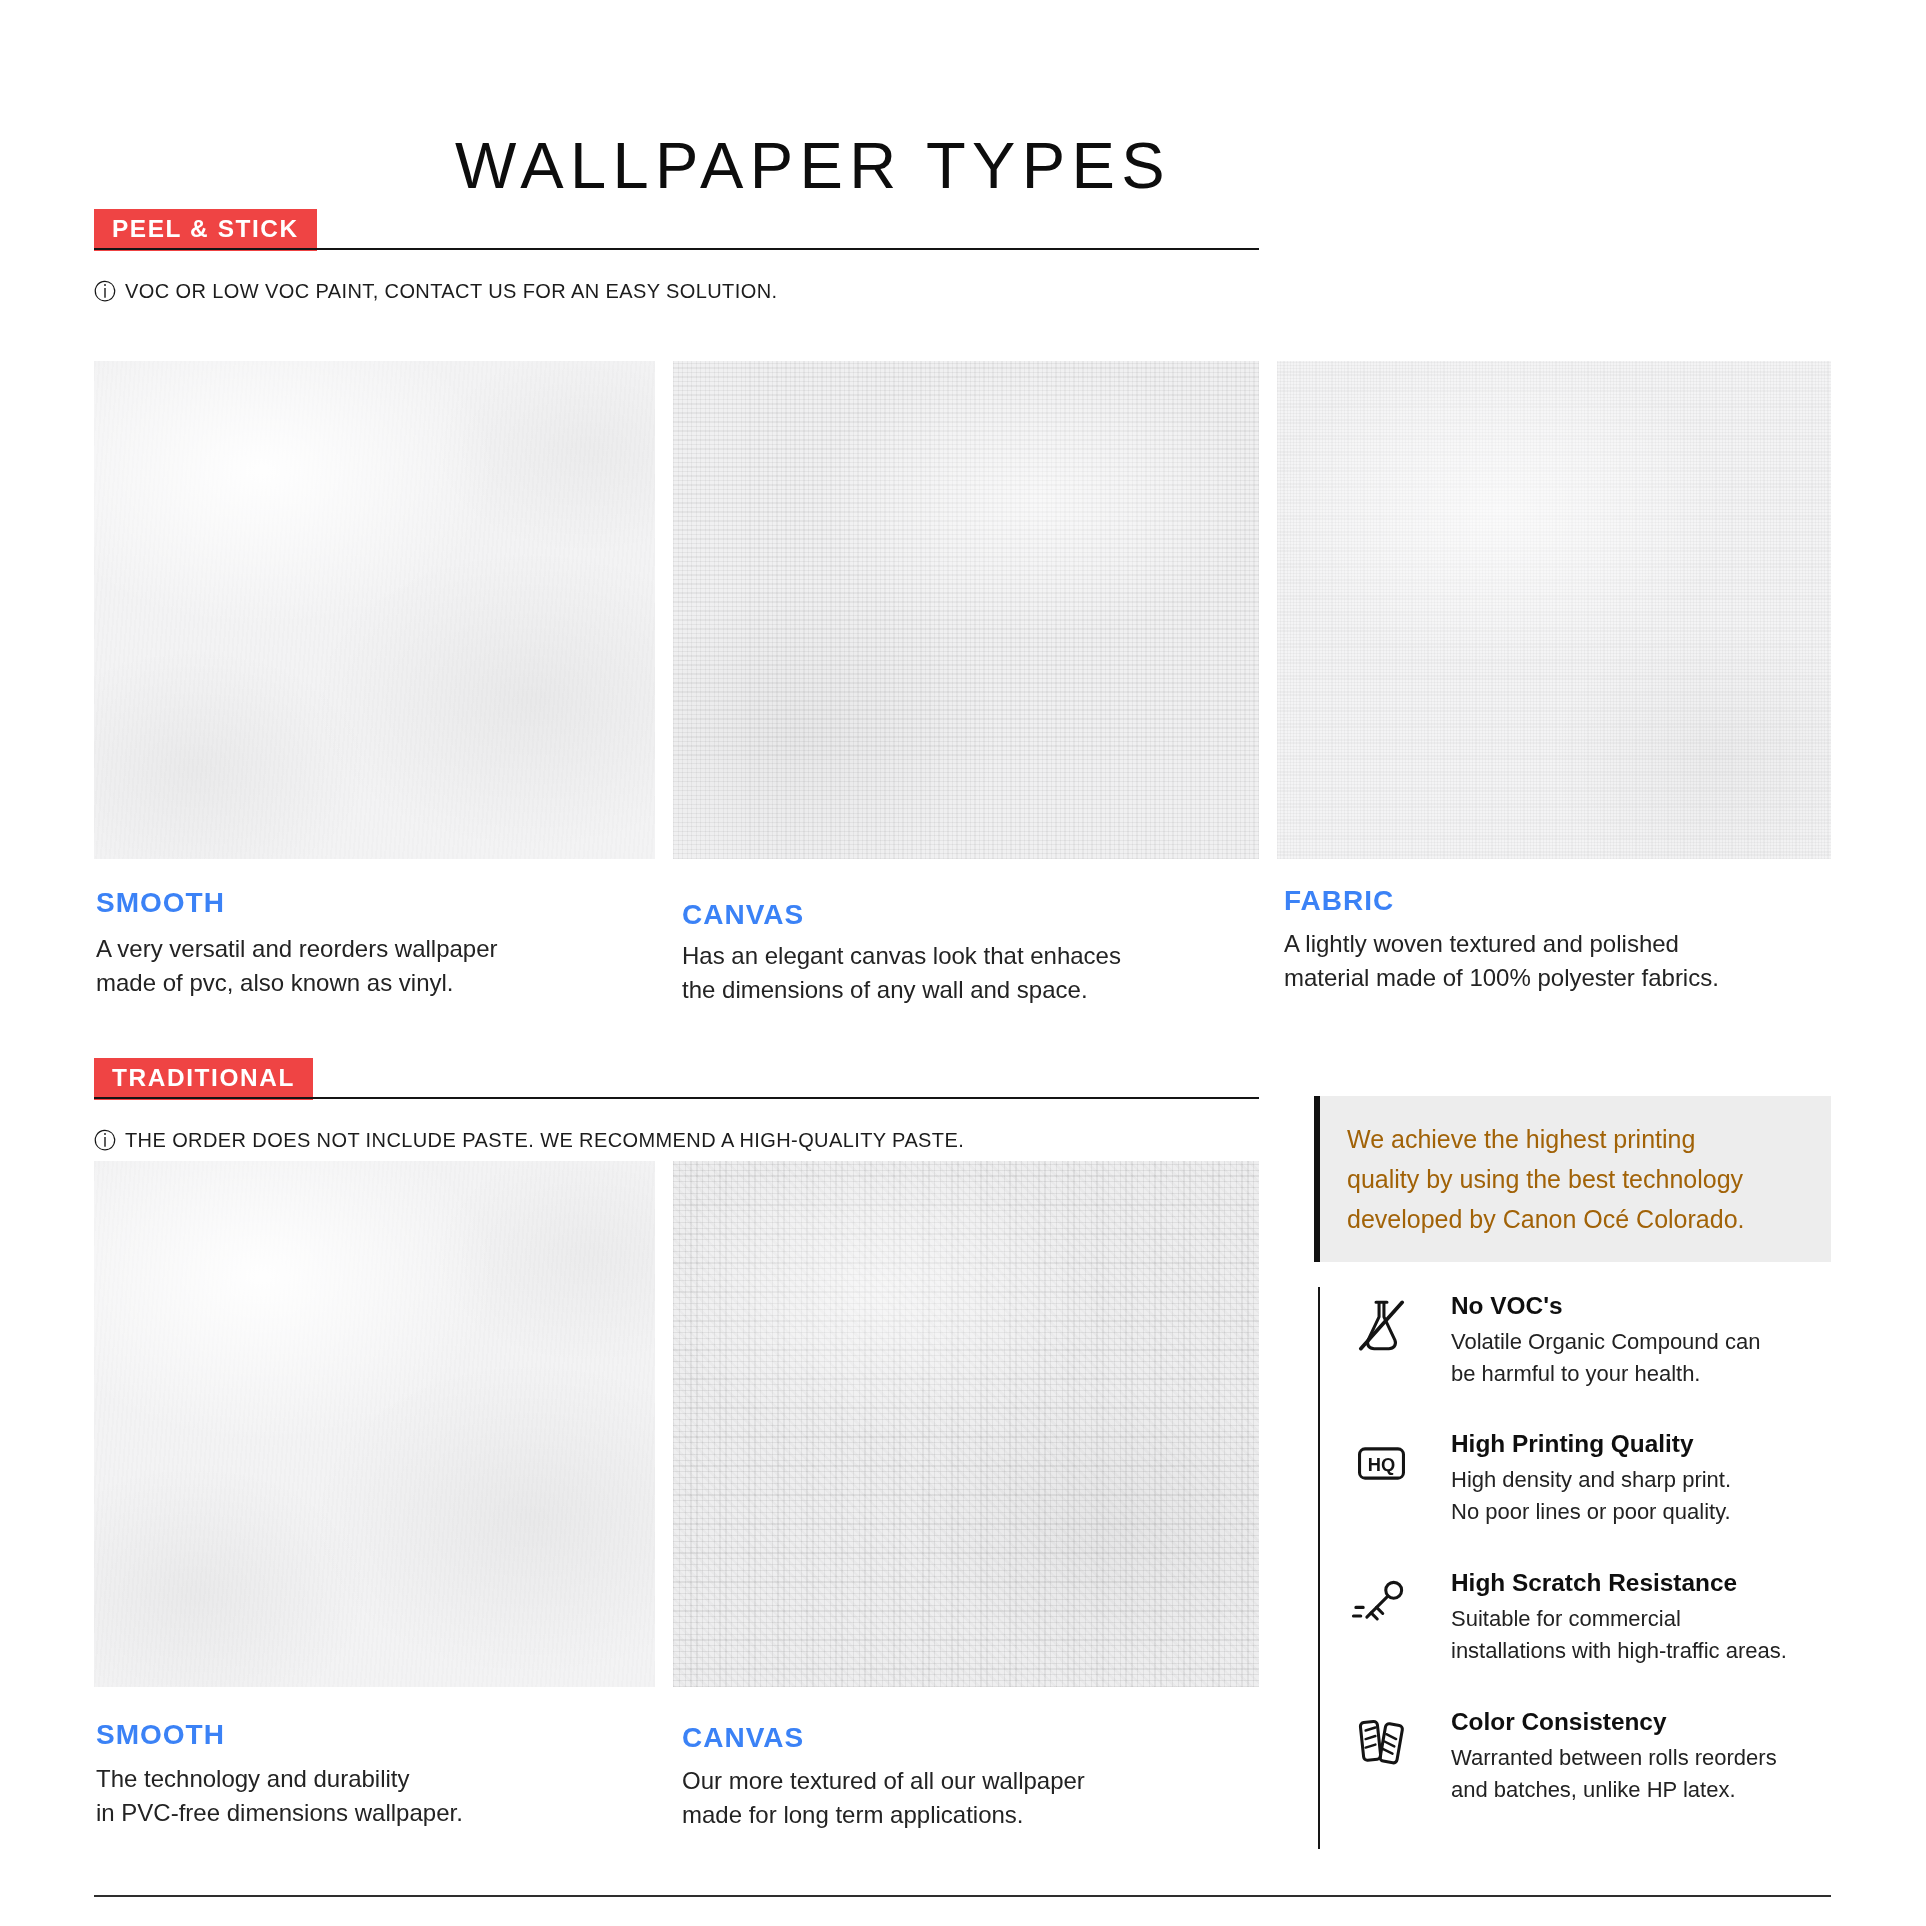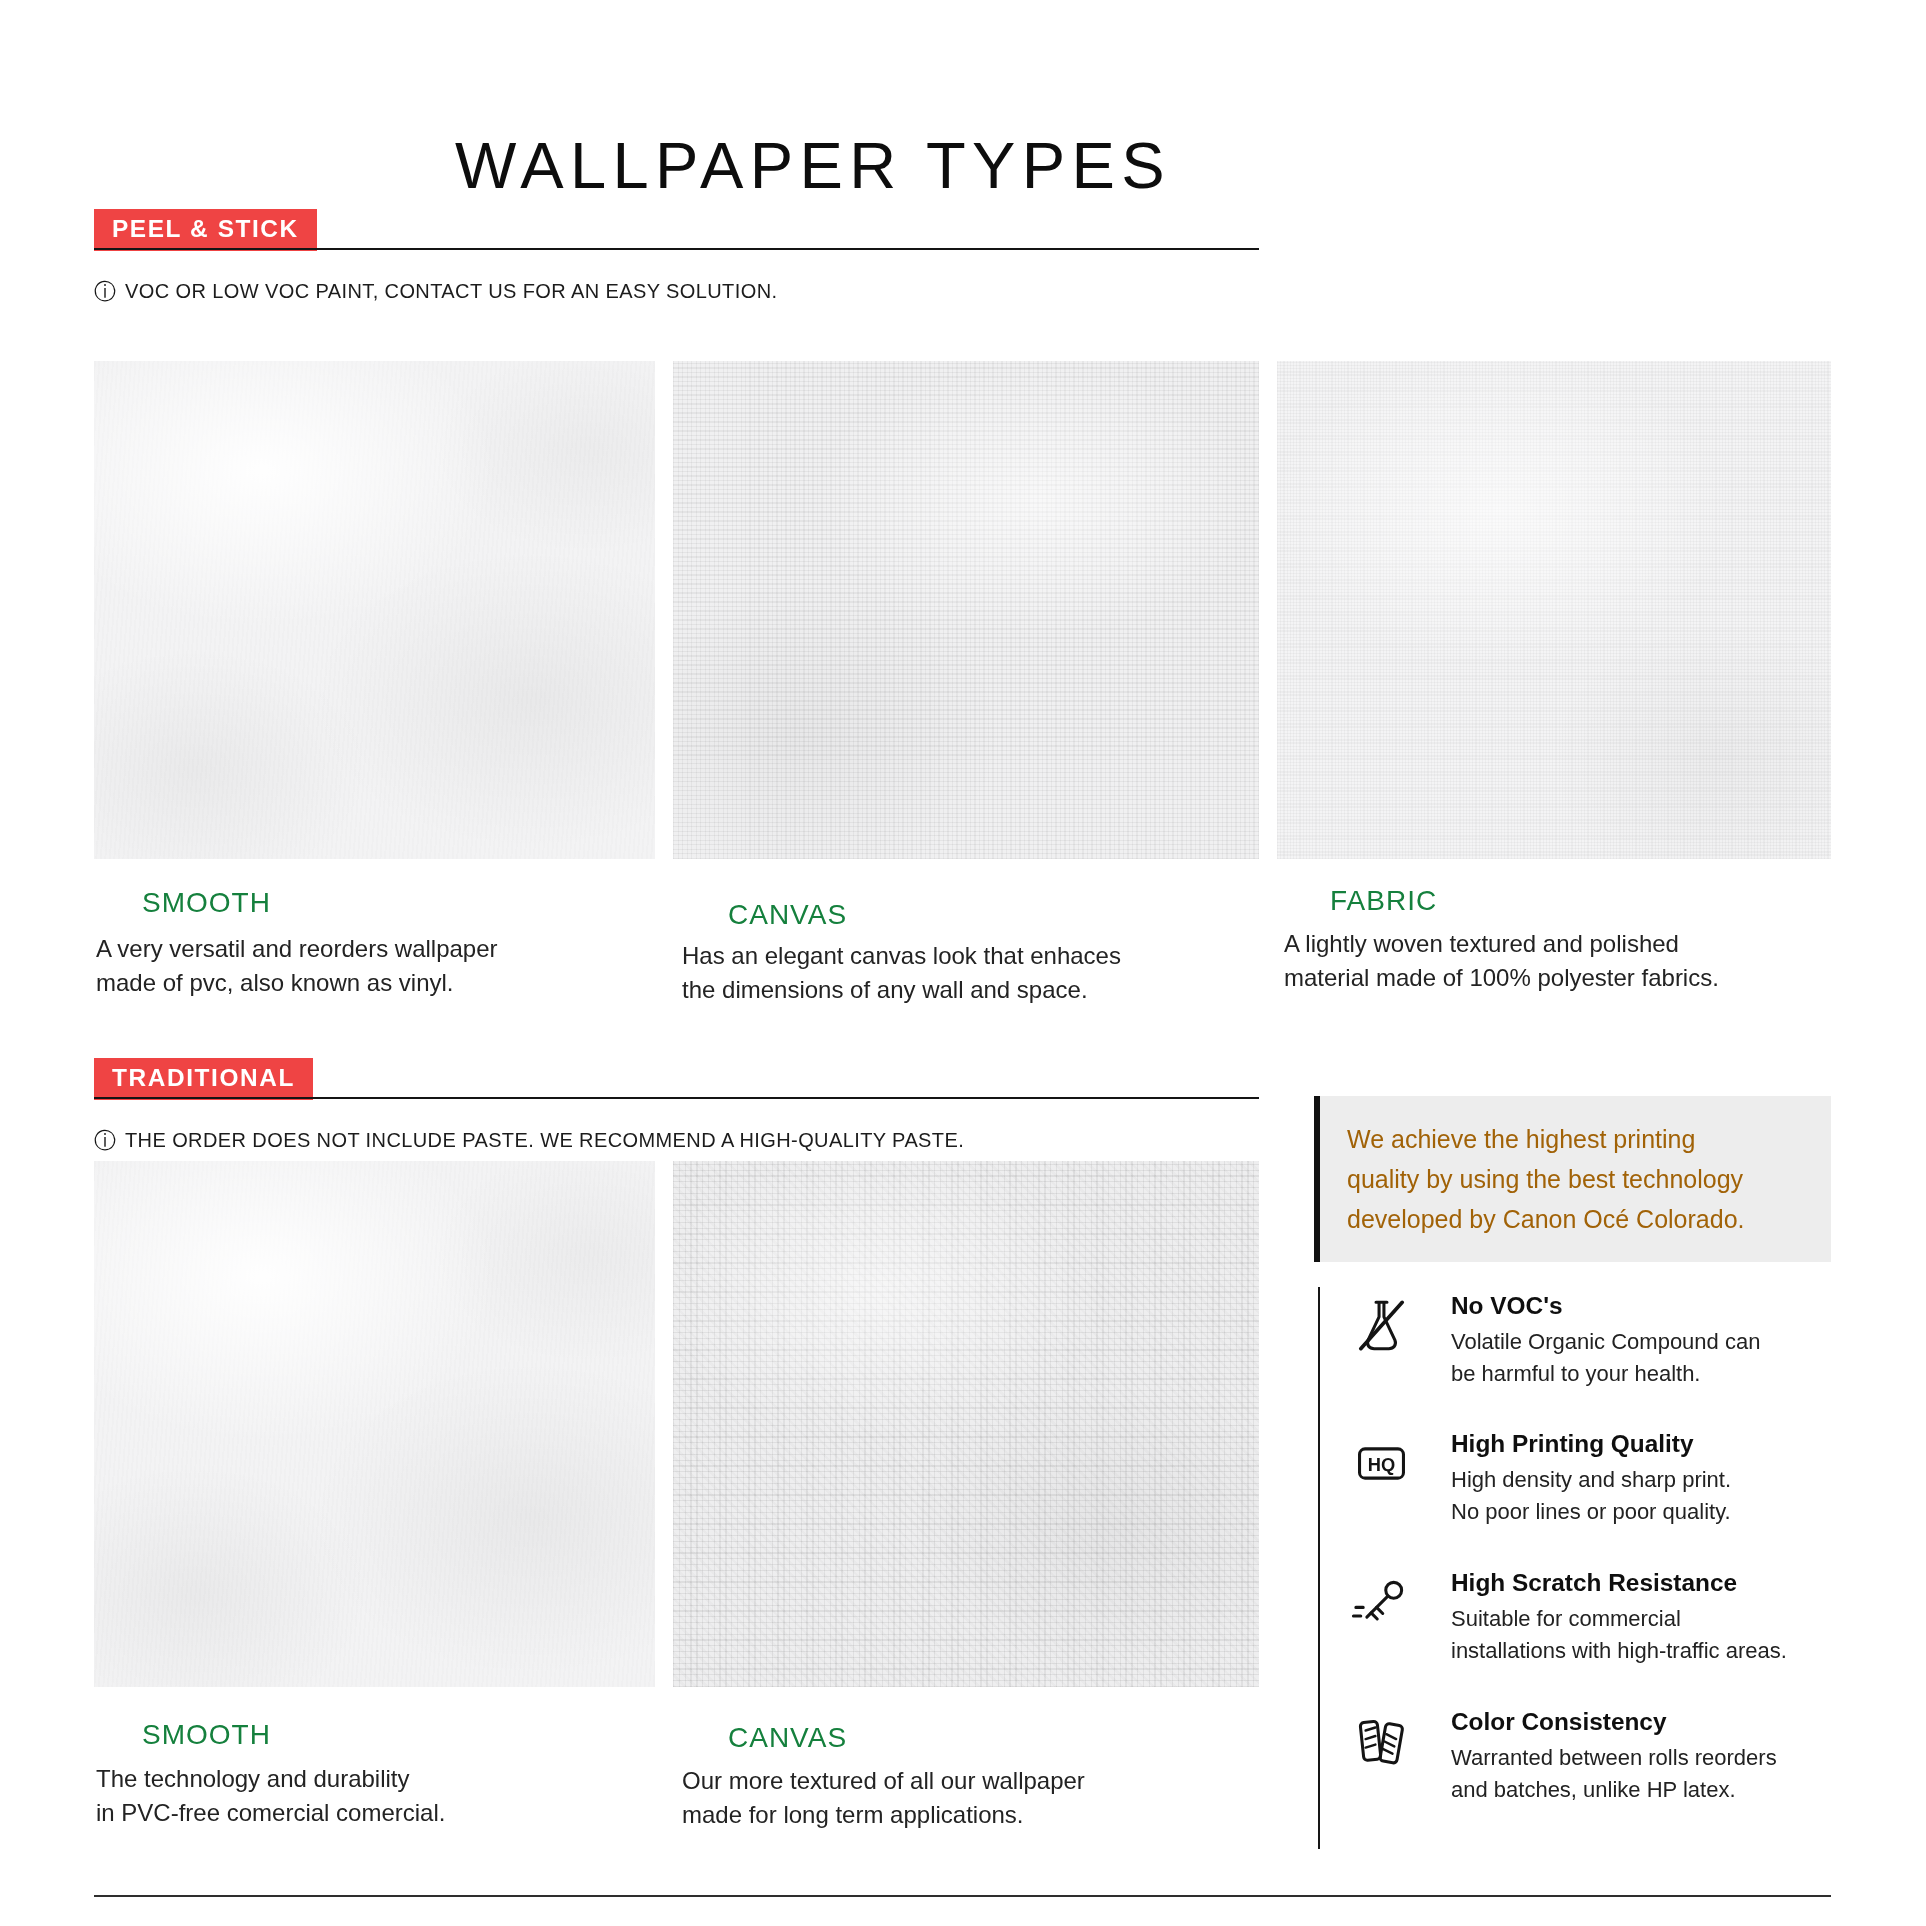--- a/index.html
+++ b/index.html
@@ -49,21 +49,21 @@
   }
   .tex-canvas-rough{
     background-color:#eeeeef;
     background-image:
       radial-gradient(ellipse 55% 40% at 35% 25%, rgba(255,255,255,0.5), rgba(255,255,255,0) 70%),
       radial-gradient(ellipse 50% 40% at 75% 70%, rgba(0,0,0,0.04), rgba(0,0,0,0) 70%),
       repeating-linear-gradient(0deg, rgba(0,0,0,0.065) 0 1.3px, rgba(0,0,0,0) 1.3px 5.8px),
       repeating-linear-gradient(90deg, rgba(0,0,0,0.06) 0 1.3px, rgba(0,0,0,0) 1.3px 5.8px),
       repeating-linear-gradient(45deg, rgba(0,0,0,0.02) 0 2.6px, rgba(0,0,0,0) 2.6px 7.7px);
   }
-  .sw-label{font-size:28px;font-weight:normal;letter-spacing:1px;color:#15803d;margin-left:46px;}
+  .sw-label{font-size:28px;font-weight:bold;letter-spacing:1px;color:#3b82f6;}
   .sw-desc span{display:block;font-size:24px;line-height:1.42;color:#232323;white-space:nowrap;}
   .quality-box{
     left:1314px;top:1096px;width:517px;height:166px;background:#ededed;
     border-left:6.4px solid #111111;box-sizing:border-box;padding:23px 27px;
   }
   .quality-box span{display:block;font-size:25px;line-height:1.6;color:#a16207;white-space:nowrap;}
   .features-rule{left:1318px;top:1287px;width:1.9px;height:562px;background:#161616;}
   .feature{position:absolute;left:1351px;display:flex;gap:39px;align-items:flex-start;}
   .feature .icon-box{width:61px;height:61px;flex:0 0 auto;margin-top:2.6px;}
   .feature .f-title{font-size:24.4px;font-weight:bold;color:#0f0f0f;margin-bottom:6.4px;}
@@ -123,21 +123,21 @@
       <span>THE ORDER DOES NOT INCLUDE PASTE. WE RECOMMEND A HIGH-QUALITY PASTE.</span>
     </span>
   </div>
 
   <div class="swatch tex-smooth" style="left:94px;top:1161px;width:561px;height:526px;"></div>
   <div class="swatch tex-canvas-rough" style="left:673px;top:1161px;width:586px;height:526px;"></div>
 
   <div class="abs sw-label" style="left:96px;top:1719px;">SMOOTH</div>
   <div class="abs sw-desc" style="left:96px;top:1762px;">
     <span>The technology and durability</span>
-    <span>in PVC-free comercial comercial.</span>
+    <span>in PVC-free dimensions wallpaper.</span>
   </div>
 
   <div class="abs sw-label" style="left:682px;top:1722px;">CANVAS</div>
   <div class="abs sw-desc" style="left:682px;top:1764px;">
     <span>Our more textured of all our wallpaper</span>
     <span>made for long term applications.</span>
   </div>
 
   <div class="abs quality-box">
     <span>We achieve the highest printing</span>

